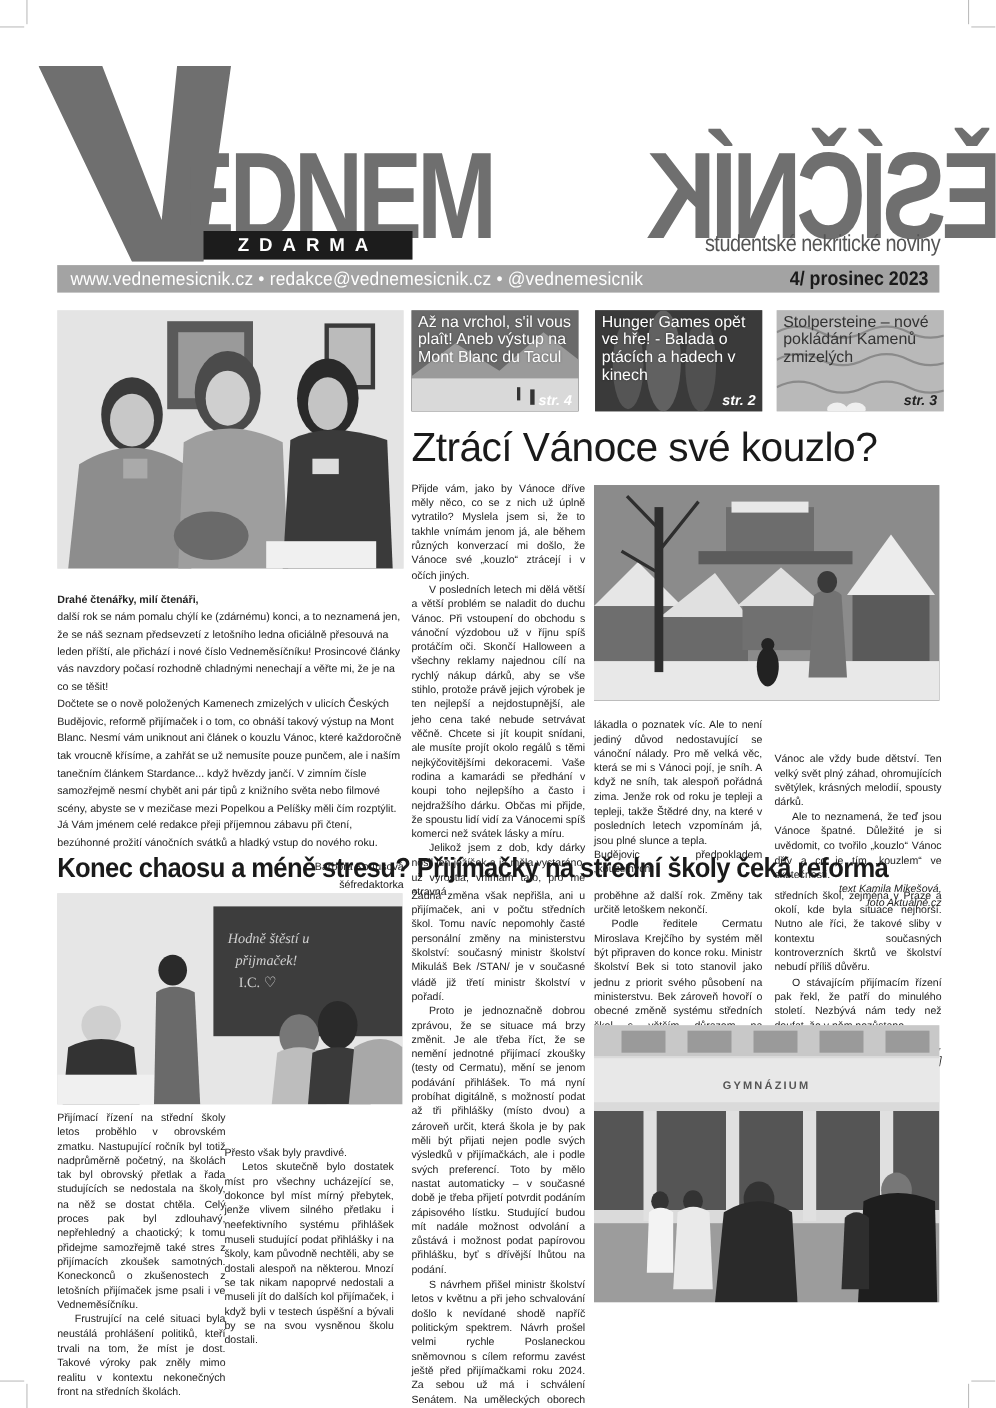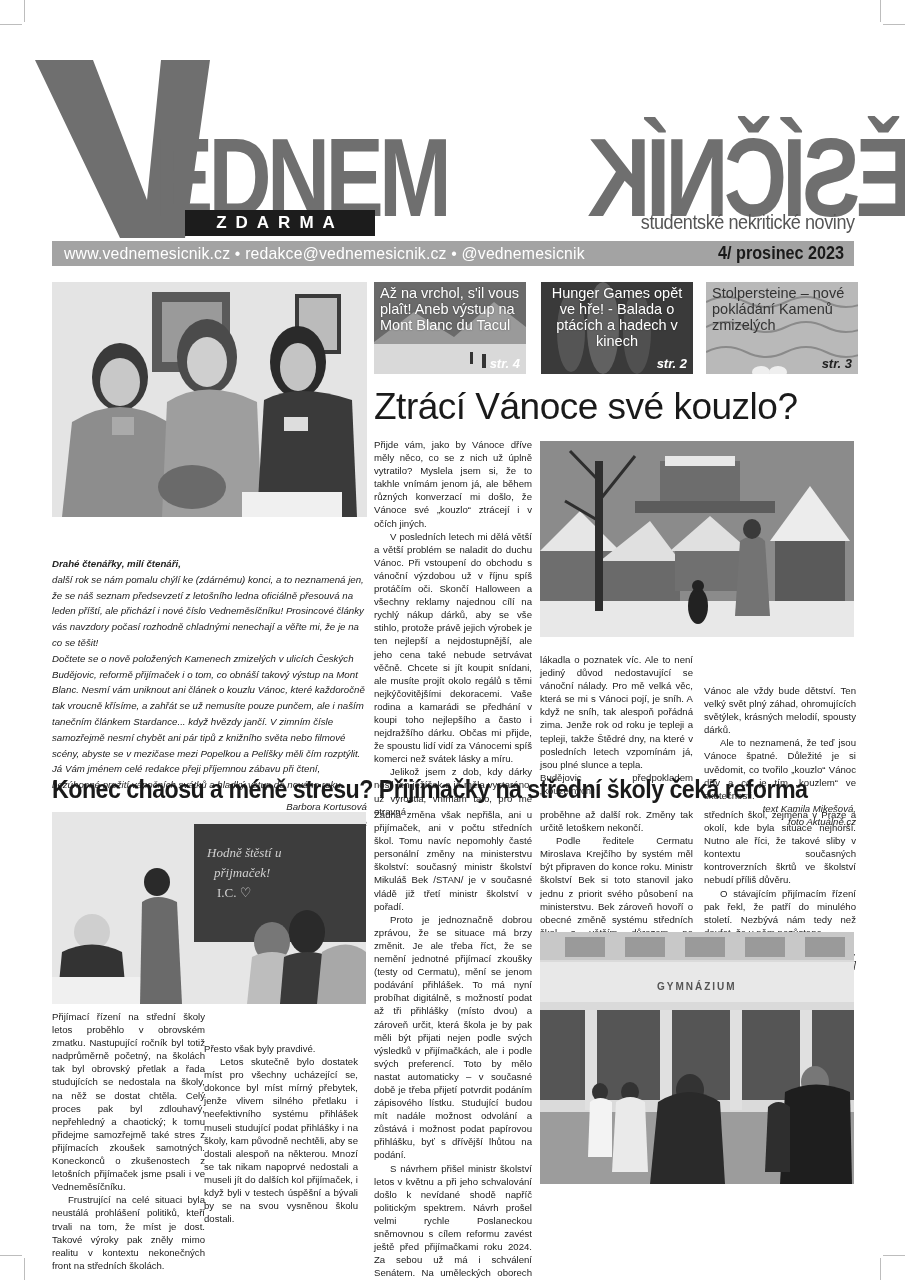--- a/index.html
+++ b/index.html
@@ -34,21 +34,21 @@
   
   .teaser { position: absolute; top: 282px; width: 152px; height: 92px; overflow: hidden; }
   .teaser .t-text { position: absolute; left: 6px; top: 3px; right: 6px; color: #fff; font-size: 14.5px; line-height: 16px; text-shadow: 0 0 2px rgba(0,0,0,.4); }
   .teaser .t-page { position: absolute; right: 6px; bottom: 3px; color: #fff; font-size: 13px; font-weight: 700; font-style: italic; text-align: right; }
 
   .headline-main { position: absolute; left: 374px; top: 386px; font-size: 37px; color: #1a1a1a; letter-spacing: -0.5px; white-space: nowrap; }
 
   .col { position: absolute; font-size: 9.6px; line-height: 13.1px; text-align: justify; hyphens: auto; color: #222; }
   .col p { margin: 0; }
   .col p.ind { text-indent: 16px; }
-  .editorial { position: absolute; left: 52px; top: 556px; width: 315px; font-size: 9.7px; line-height: 15.8px; font-style: italic; color: #222; }
+  .editorial { position: absolute; left: 52px; top: 538px; width: 315px; font-size: 9.7px; line-height: 15.8px; color: #222; }
   .editorial .greet { font-weight: 700; }
   .editorial .sig { text-align: right; }
   .credit { text-align: right; font-style: italic; }
 
   .headline-2 { position: absolute; left: 52px; top: 775px; font-size: 25px; font-weight: 700; color: #1a1a1a; letter-spacing: -0.6px; white-space: nowrap; transform: scaleX(0.93); transform-origin: left center; }
 </style>
 </head>
 <body>
 
 <div class="crop" style="left:24px;top:0;width:1px;height:22px;"></div>
@@ -109,21 +109,21 @@
   <div class="t-text">Až na vrchol, s'il vous plaît! Aneb výstup na Mont Blanc du Tacul</div>
   <div class="t-page">str. 4</div>
 </div>
 <div class="teaser photo" style="left:541px;background:#3d3d3d;">
   <svg width="152" height="92" style="position:absolute;left:0;top:0">
     <rect width="152" height="92" fill="#3a3a3a"></rect>
     <ellipse cx="30" cy="50" rx="14" ry="40" fill="#555"></ellipse>
     <ellipse cx="62" cy="46" rx="16" ry="46" fill="#616161"></ellipse>
     <ellipse cx="96" cy="50" rx="14" ry="42" fill="#505050"></ellipse>
   </svg>
-  <div class="t-text" style="text-align:center;">Hunger Games opět ve hře! - Balada o ptácích a hadech v kinech</div>
+  <div class="t-text" style="text-align:left;">Hunger Games opět ve hře! - Balada o ptácích a hadech v kinech</div>
   <div class="t-page">str. 2</div>
 </div>
 <div class="teaser photo" style="left:706px;background:#bfbfbf;">
   <svg width="152" height="92" style="position:absolute;left:0;top:0">
     <rect width="152" height="92" fill="#b9b9b9"></rect>
     <g stroke="#8a8a8a" stroke-width="2" fill="none">
       <path d="M0,20 Q20,10 40,20 T80,20 T120,20 T160,20"></path>
       <path d="M0,45 Q20,35 40,45 T80,45 T120,45 T160,45"></path>
       <path d="M0,70 Q20,60 40,70 T80,70 T120,70 T160,70"></path>
     </g>

